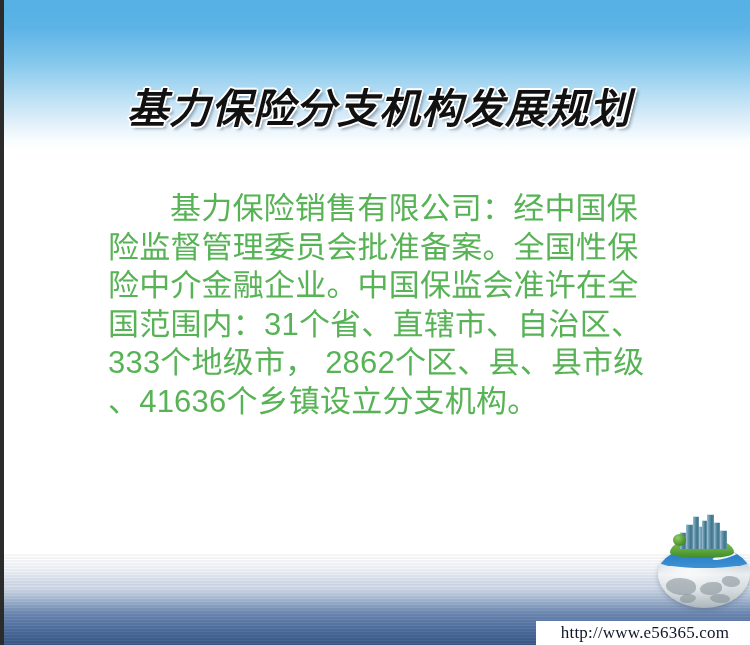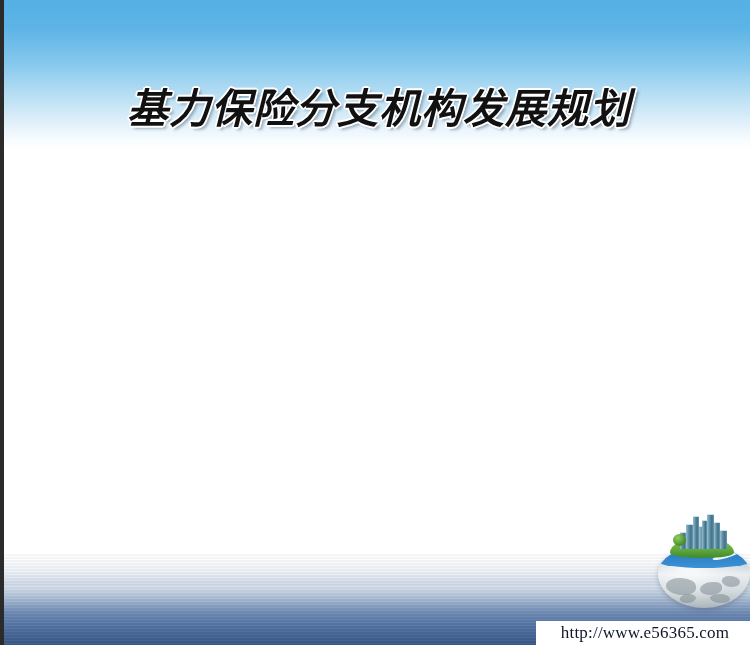--- a/index.html
+++ b/index.html
@@ -243,20 +243,23 @@
 
   <div class="bg-sky"></div>
   <div class="bg-mid"></div>
   <div class="bg-water"></div>
   <div class="bg-water-sheen"></div>
 
   <div class="title-wrap">
     <h1 class="title">基力保险分支机构发展规划</h1>
   </div>
 
+  <div class="body-wrap">
+    <p class="body-text">基力保险销售有限公司：经中国保险监督管理委员会批准备案。全国性保险中介金融企业。中国保监会准许在全国范围内：31个省、直辖市、自治区、 333个地级市， 2862个区、县、县市级 、41636个乡镇设立分支机构。</p>
+  </div>
 
   <div class="globe">
     <div class="globe-sphere">
       <div class="globe-ocean"></div>
       <div class="globe-gloss"></div>
       <div class="globe-land l1"></div>
       <div class="globe-land l2"></div>
       <div class="globe-land l3"></div>
       <div class="globe-land l4"></div>
       <div class="globe-land l5"></div>

